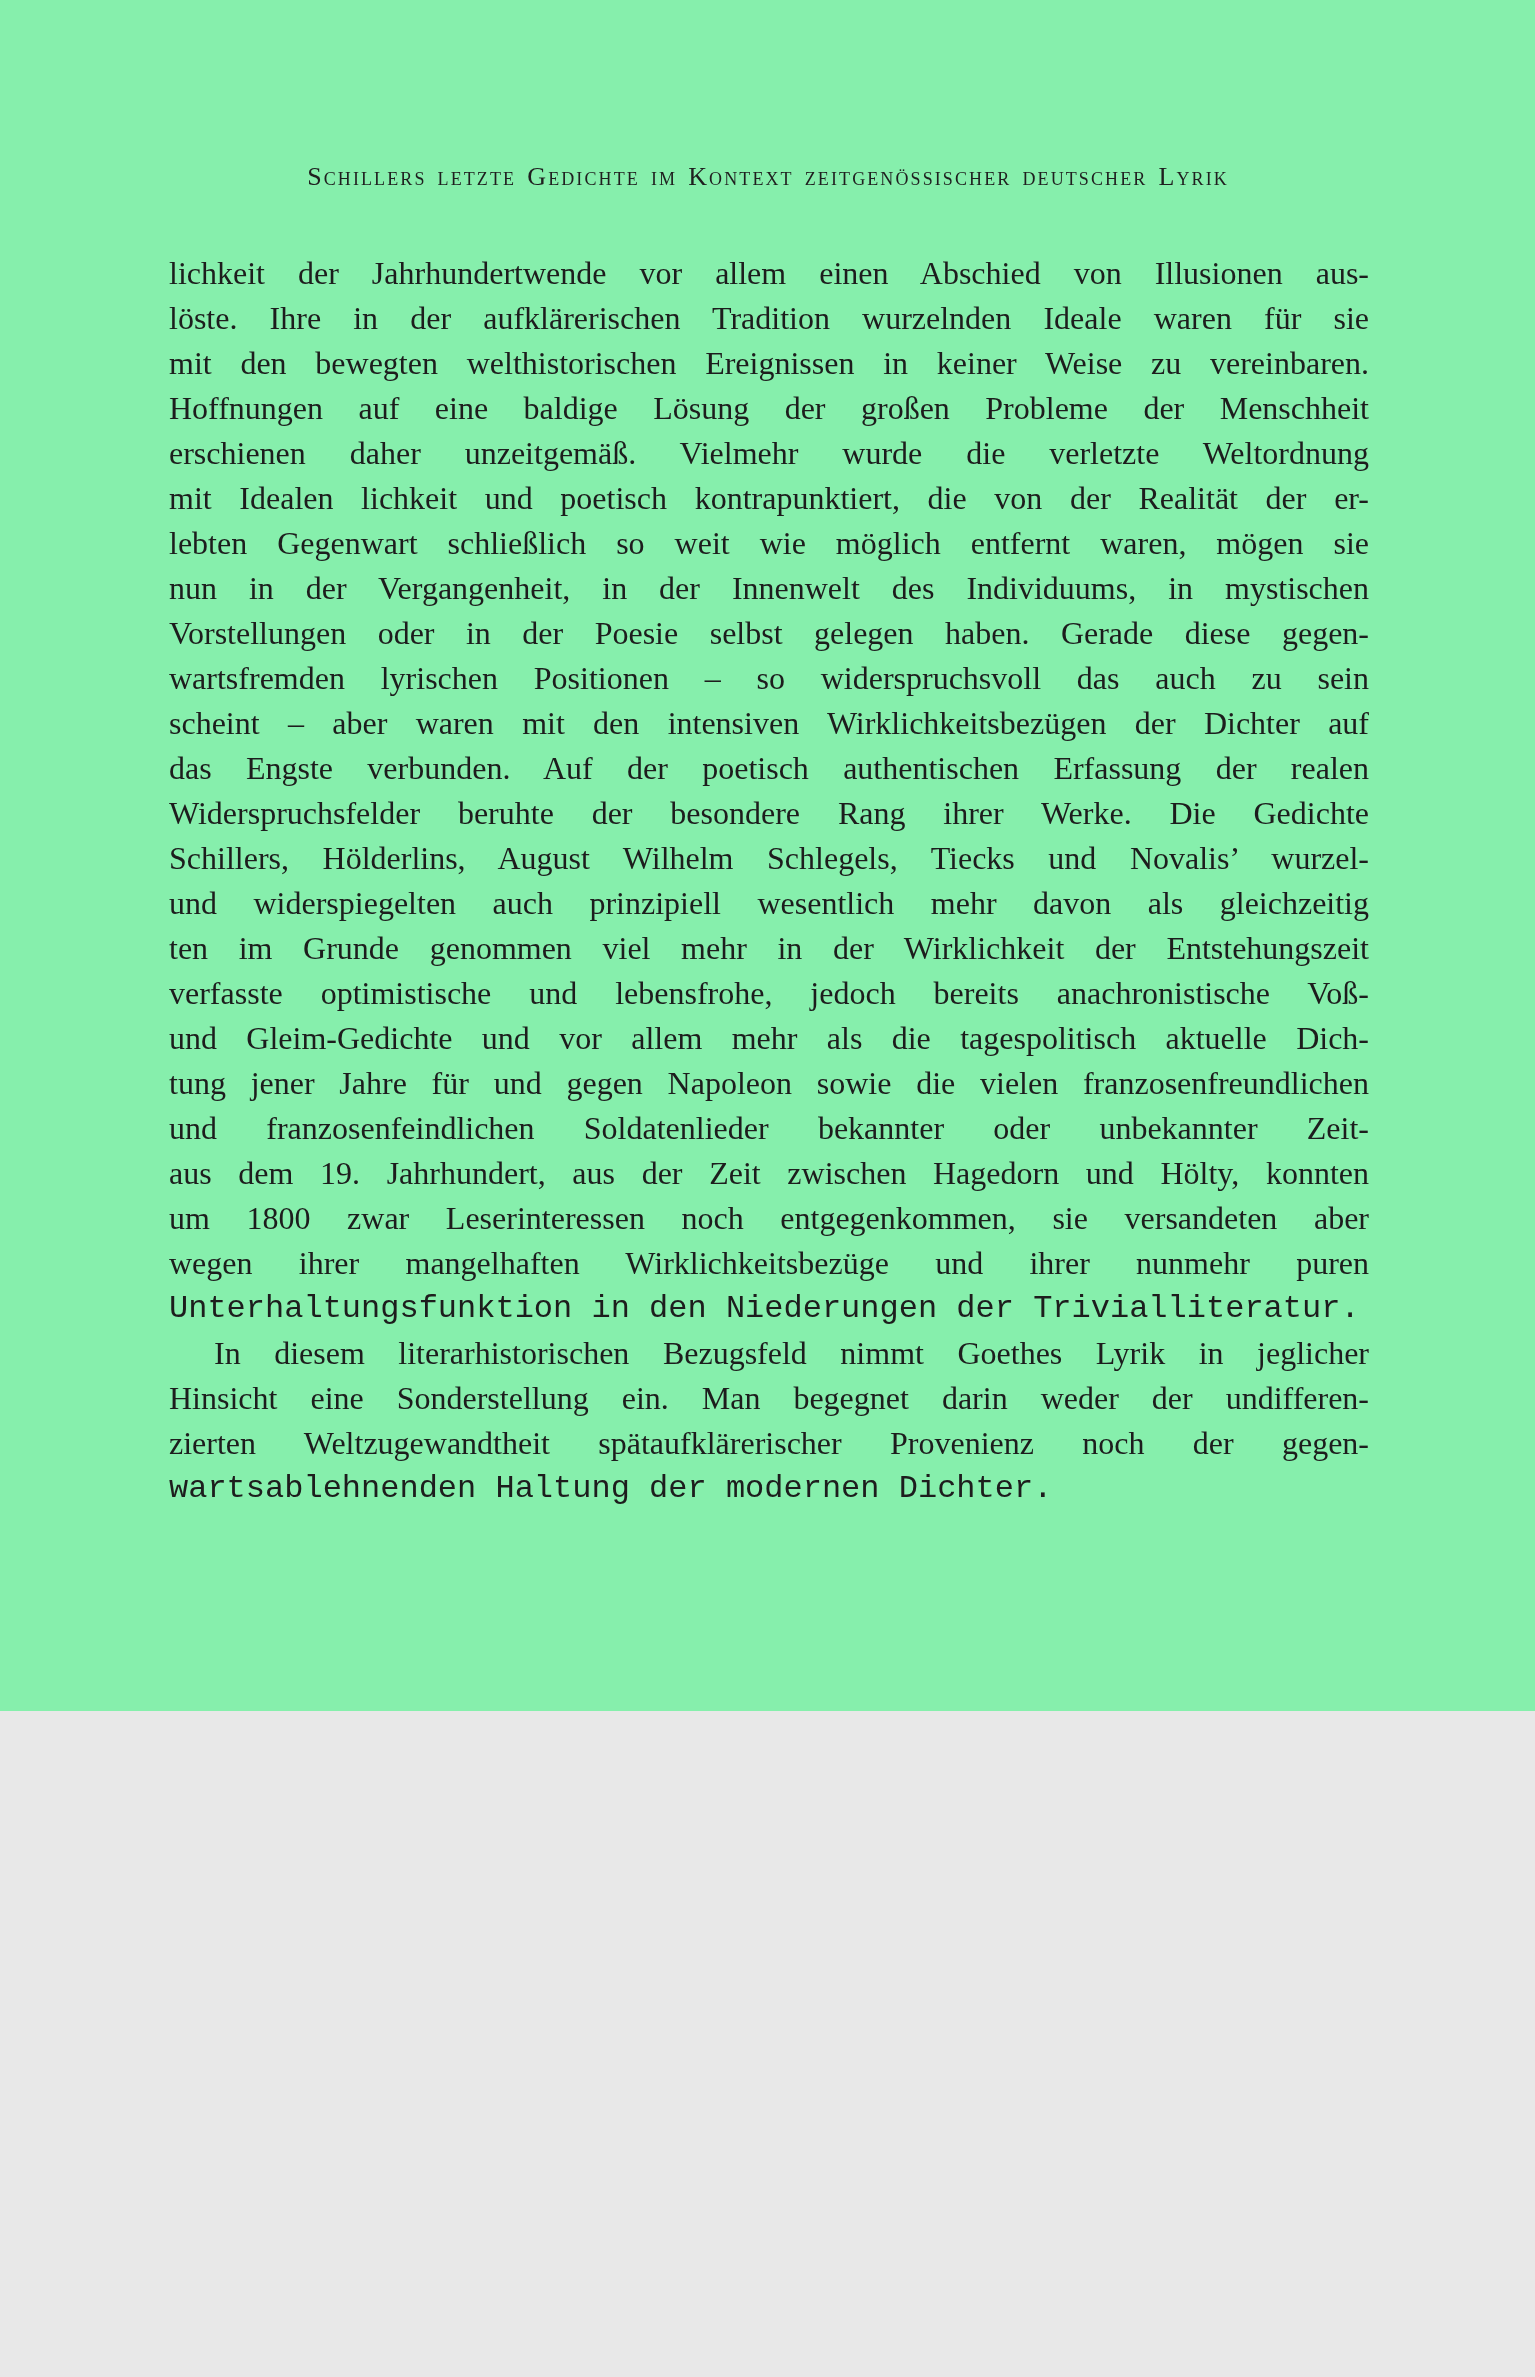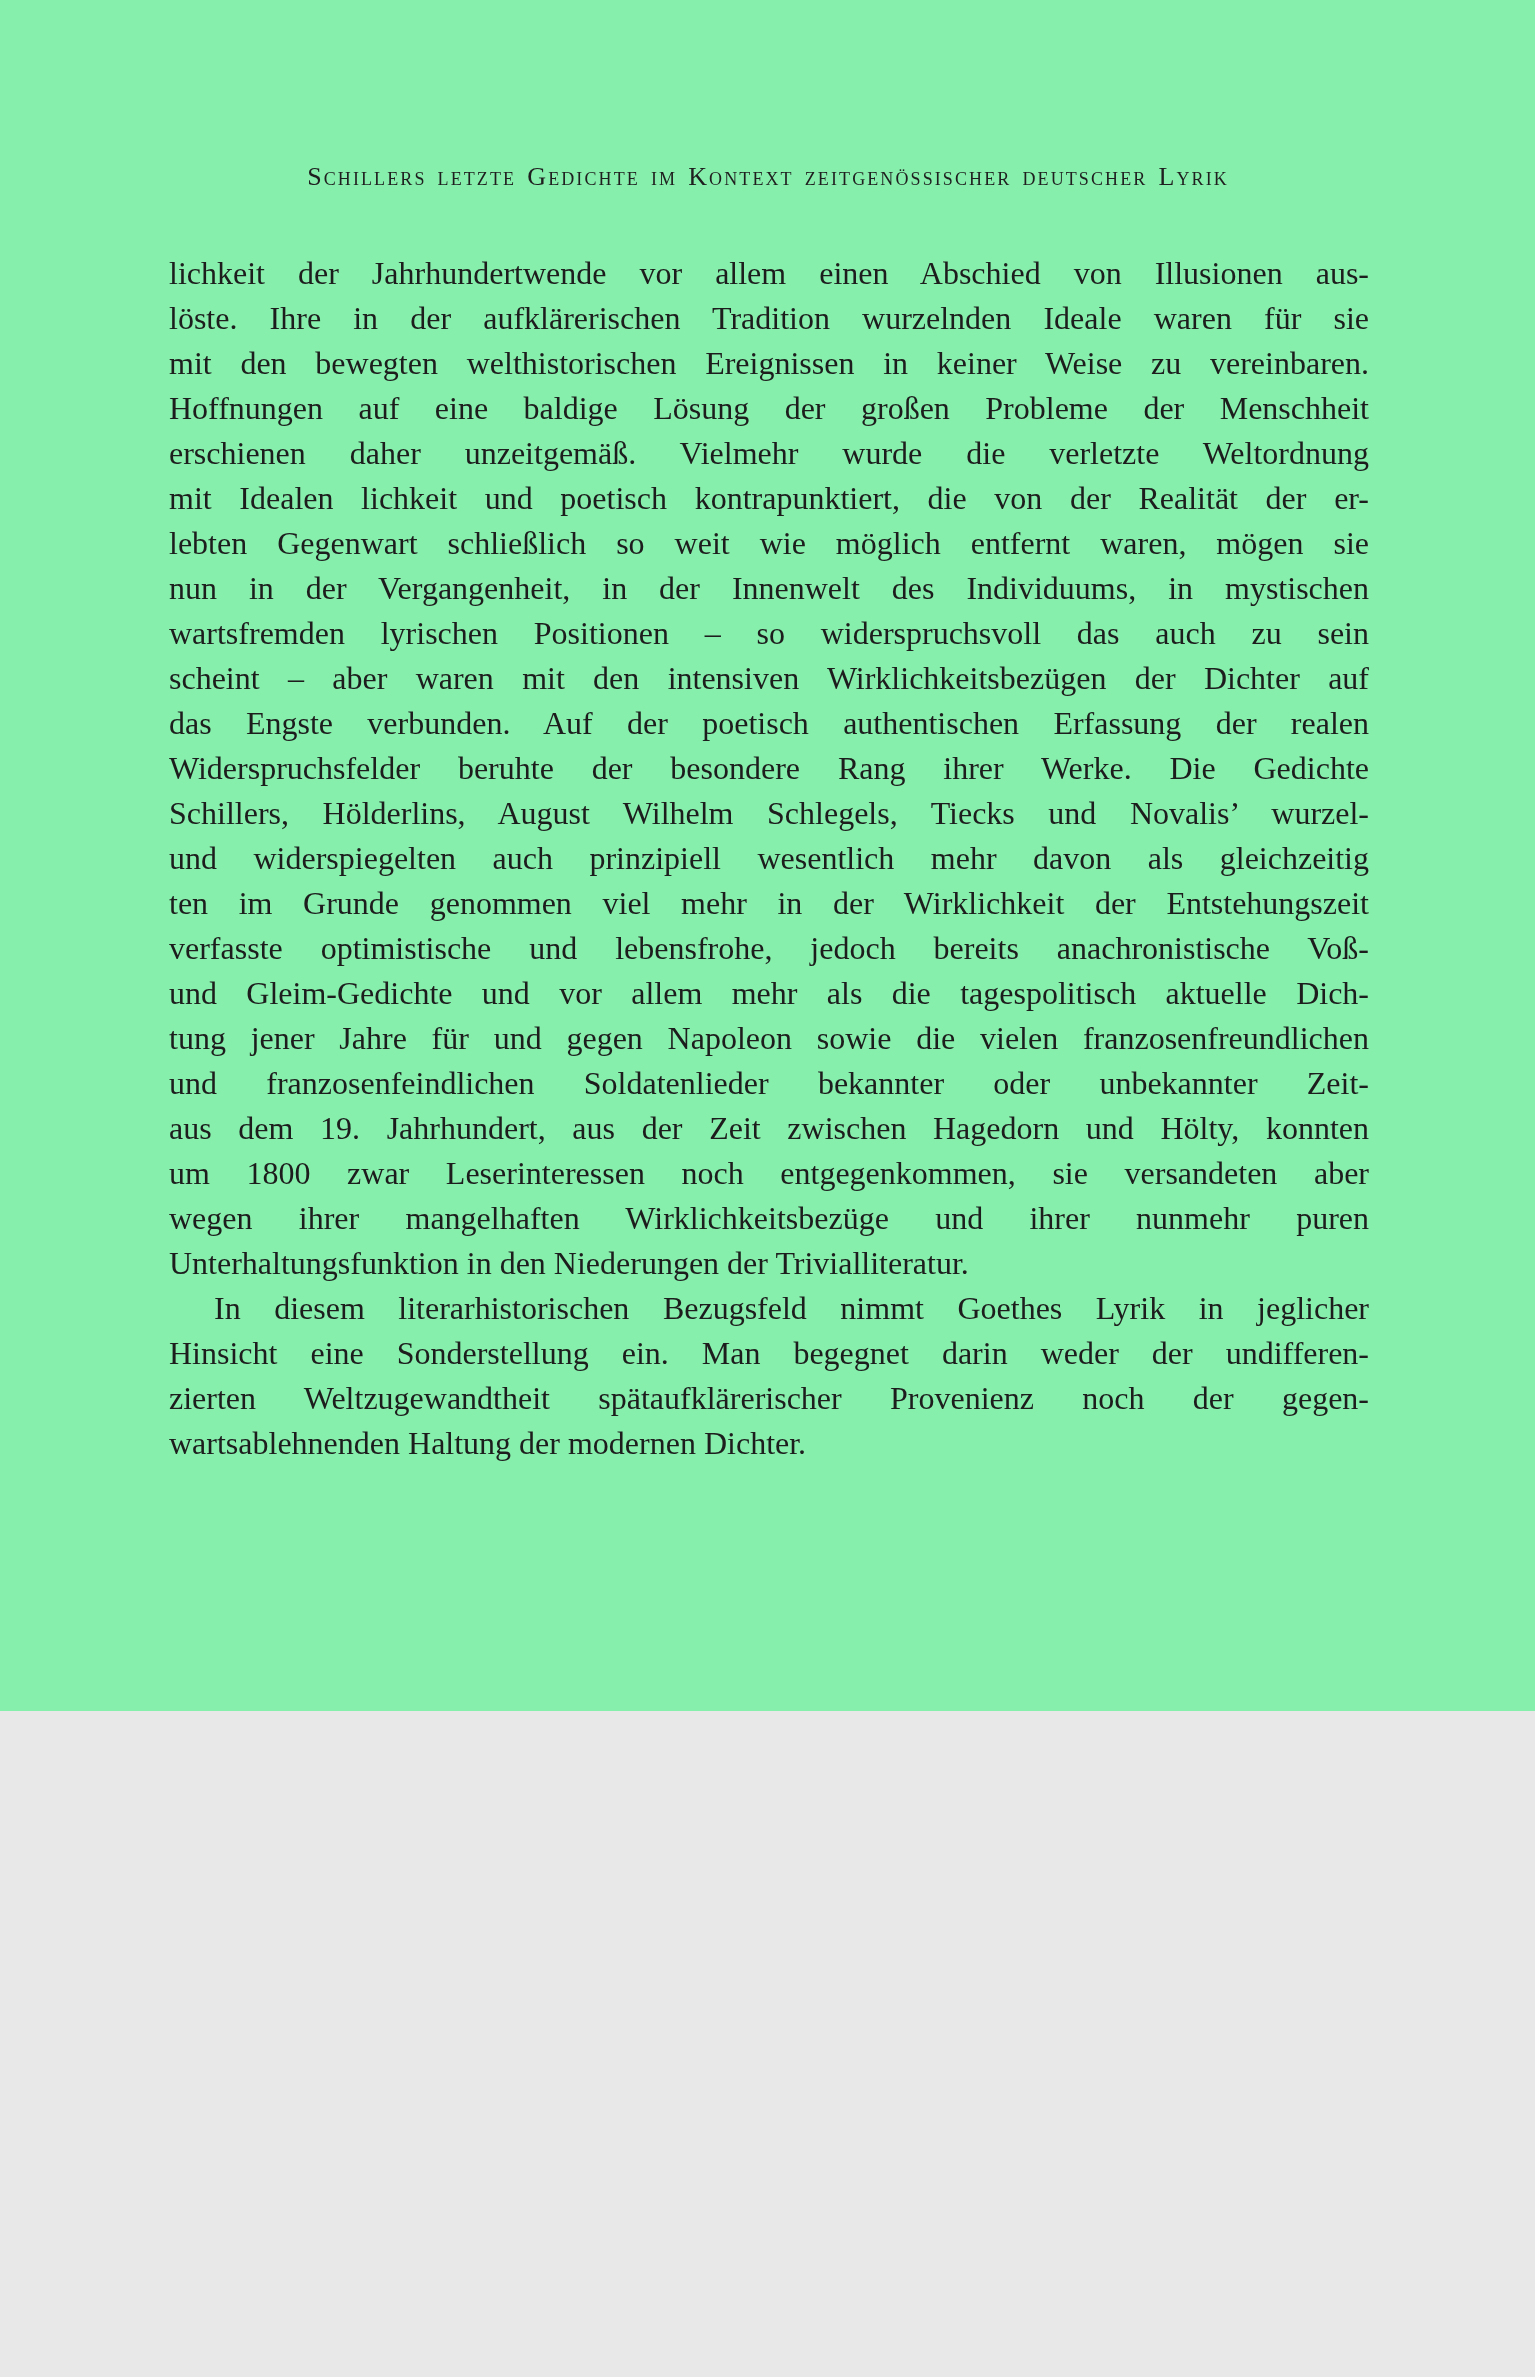--- a/index.html
+++ b/index.html
@@ -35,20 +35,21 @@
     line-height: 45px;
   }
   .line {
     text-align: justify;
     text-align-last: justify;
     height: 45px;
     overflow: visible;
   }
   .line.para-end {
     text-align-last: left;
+    font-family: Liberation Mono, monospace;
   }
   .line.indent {
     text-indent: 45px;
   }
   .fn-ref {
     font-size: 20px;
     line-height: 0;
     position: relative;
     top: -0.55em;
   }
@@ -79,20 +80,21 @@
   <div class="body-text">
 
     <div class="line">lichkeit der Jahrhundertwende vor allem einen Abschied von Illusionen aus-</div>
     <div class="line">löste. Ihre in der aufklärerischen Tradition wurzelnden Ideale waren für sie</div>
     <div class="line">mit den bewegten welthistorischen Ereignissen in keiner Weise zu vereinbaren.</div>
     <div class="line">Hoffnungen auf eine baldige Lösung der großen Probleme der Menschheit</div>
     <div class="line">erschienen daher unzeitgemäß. Vielmehr wurde die verletzte Weltordnung</div>
     <div class="line">mit Idealen lichkeit und poetisch kontrapunktiert, die von der Realität der er-</div>
     <div class="line">lebten Gegenwart schließlich so weit wie möglich entfernt waren, mögen sie</div>
     <div class="line">nun in der Vergangenheit, in der Innenwelt des Individuums, in mystischen</div>
+    <div class="line">Vorstellungen oder in der Poesie selbst gelegen haben. Gerade diese gegen-</div>
     <div class="line">wartsfremden lyrischen Positionen – so widerspruchsvoll das auch zu sein</div>
     <div class="line">scheint – aber waren mit den intensiven Wirklichkeitsbezügen der Dichter auf</div>
     <div class="line">das Engste verbunden. Auf der poetisch authentischen Erfassung der realen</div>
     <div class="line">Widerspruchsfelder beruhte der besondere Rang ihrer Werke. Die Gedichte</div>
     <div class="line">Schillers, Hölderlins, August Wilhelm Schlegels, Tiecks und Novalis’ wurzel-</div>
     <div class="line">und widerspiegelten auch prinzipiell wesentlich mehr davon als gleichzeitig</div>
     <div class="line">ten im Grunde genommen viel mehr in der Wirklichkeit der Entstehungszeit</div>
     <div class="line">verfasste optimistische und lebensfrohe, jedoch bereits anachronistische Voß-</div>
     <div class="line">und Gleim-Gedichte und vor allem mehr als die tagespolitisch aktuelle Dich-</div>
     <div class="line">tung jener Jahre für und gegen Napoleon sowie die vielen franzosenfreundlichen</div>

